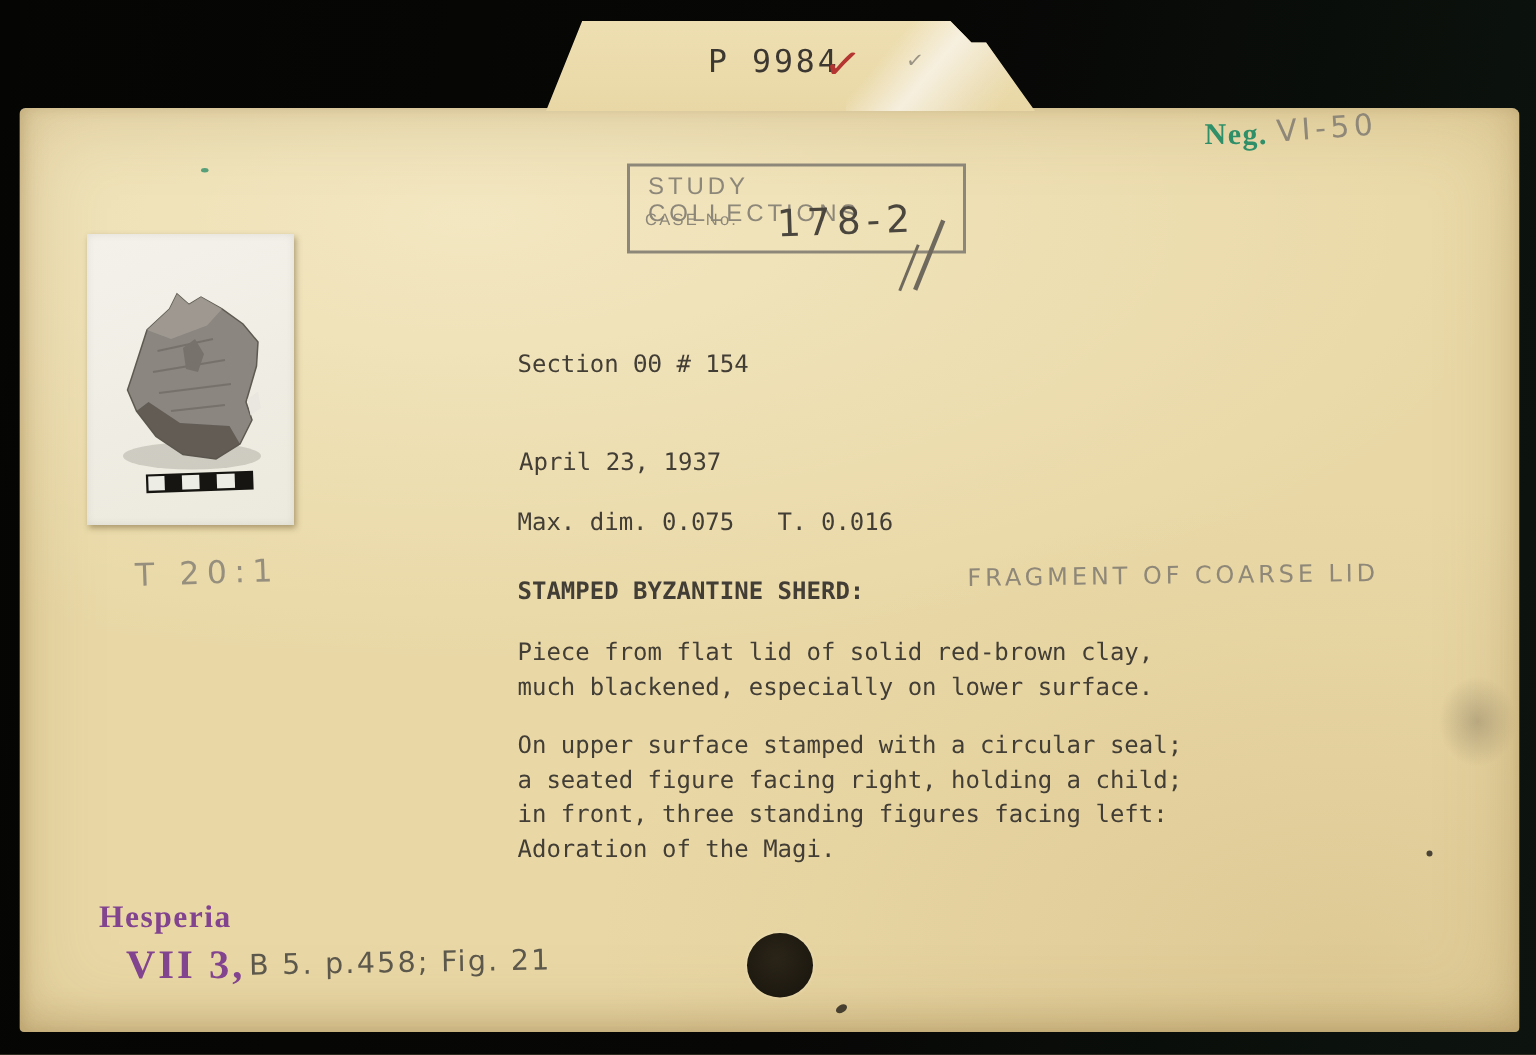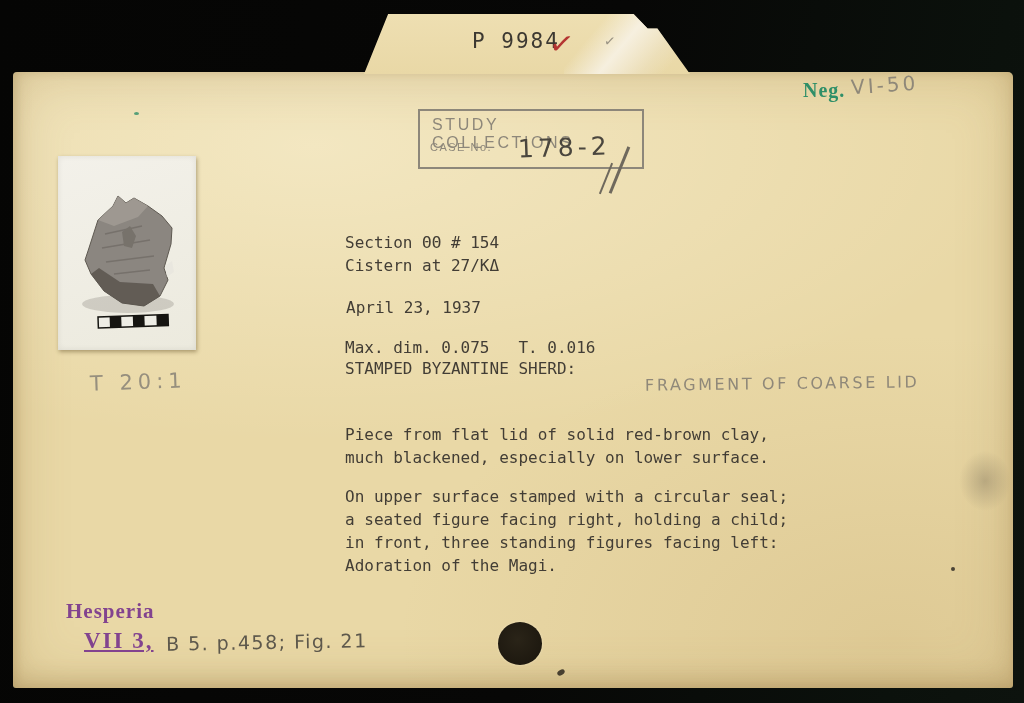--- a/index.html
+++ b/index.html
@@ -55,21 +55,21 @@
     box-shadow:1px 2px 4px rgba(90,70,30,.45), inset 0 0 6px rgba(0,0,0,.08);
   }
   .photo-note{position:absolute;left:90px;top:370px;color:#968f7e;font-family:"DejaVu Sans",sans-serif;font-size:21px;letter-spacing:5px;transform:rotate(-2deg);white-space:pre;}
   .pencil-note{position:absolute;left:645px;top:374px;color:#8f8879;font-family:"DejaVu Sans",sans-serif;font-size:16px;letter-spacing:2.6px;transform:rotate(-0.7deg);white-space:pre;}
   
   .hole{position:absolute;left:498px;top:622px;width:44px;height:43px;border-radius:50%;
     background:radial-gradient(circle at 45% 40%,#2a2418 0%,#1e1910 70%,#171208 100%);
     box-shadow:0 0 3px rgba(245,235,205,.6);}
   
   .ref-journal{position:absolute;left:66px;top:599px;color:#82438f;font-family:"Liberation Serif",serif;font-weight:bold;font-size:21px;letter-spacing:1px;}
-  .ref-volume{position:absolute;left:84px;top:628px;color:#82438f;font-family:"Liberation Serif",serif;font-weight:bold;font-size:23px;letter-spacing:2px;text-decoration:underline;}
+  .ref-volume{position:absolute;left:84px;top:628px;color:#82438f;font-family:"Liberation Serif",serif;font-weight:bold;font-size:27px;letter-spacing:2px;}
   .ref-citation{position:absolute;left:166px;top:631px;color:#5d584c;font-family:"DejaVu Sans",sans-serif;font-size:19px;letter-spacing:1.5px;transform:rotate(-1deg);white-space:pre;}
 </style>
 </head>
 <body>
 
 <div class="scene">
 
   <div class="card-body"></div>
 
   <div class="card-tab">
@@ -104,24 +104,23 @@
         <rect x="0" y="0" width="70" height="11" fill="#eeede5" stroke="#161511" stroke-width="1.5"></rect>
         <rect x="11.6" y="0" width="11.6" height="11" fill="#161511"></rect>
         <rect x="34.8" y="0" width="11.6" height="11" fill="#161511"></rect>
         <rect x="58.4" y="0" width="11.6" height="11" fill="#161511"></rect>
       </g>
     </svg>
   </div>
   <div class="photo-note">T 20:1</div>
 
   <div class="typed" style="left:345px;top:231px;">Section ΘΘ # 154</div>
-  <div class="typed" style="left:345px;top:254px;">Cistern at 27/ΚΔ</div>
   <div class="typed" style="left:346px;top:296px;">April 23, 1937</div>
   <div class="typed" style="left:345px;top:336px;">Max. dim. 0.075   T. 0.016</div>
-  <div class="typed" style="left:345px;top:357px;">STAMPED BYZANTINE SHERD:</div>
+  <div class="typed" style="left:345px;top:382px;font-weight:bold;">STAMPED BYZANTINE SHERD:</div>
   <div class="pencil-note">FRAGMENT OF COARSE LID</div>
 
   <div class="typed" style="left:345px;top:423px;">Piece from flat lid of solid red-brown clay,</div>
   <div class="typed" style="left:345px;top:485px;">On upper surface stamped with a circular seal;</div>
 
   <div class="typed" style="left:345px;top:446px;">much blackened, especially on lower surface.</div>
   <div class="typed" style="left:345px;top:508px;">a seated figure facing right, holding a child;</div>
   <div class="typed" style="left:345px;top:531px;">in front, three standing figures facing left:</div>
   <div class="typed" style="left:345px;top:554px;">Adoration of the Magi.</div>
 

